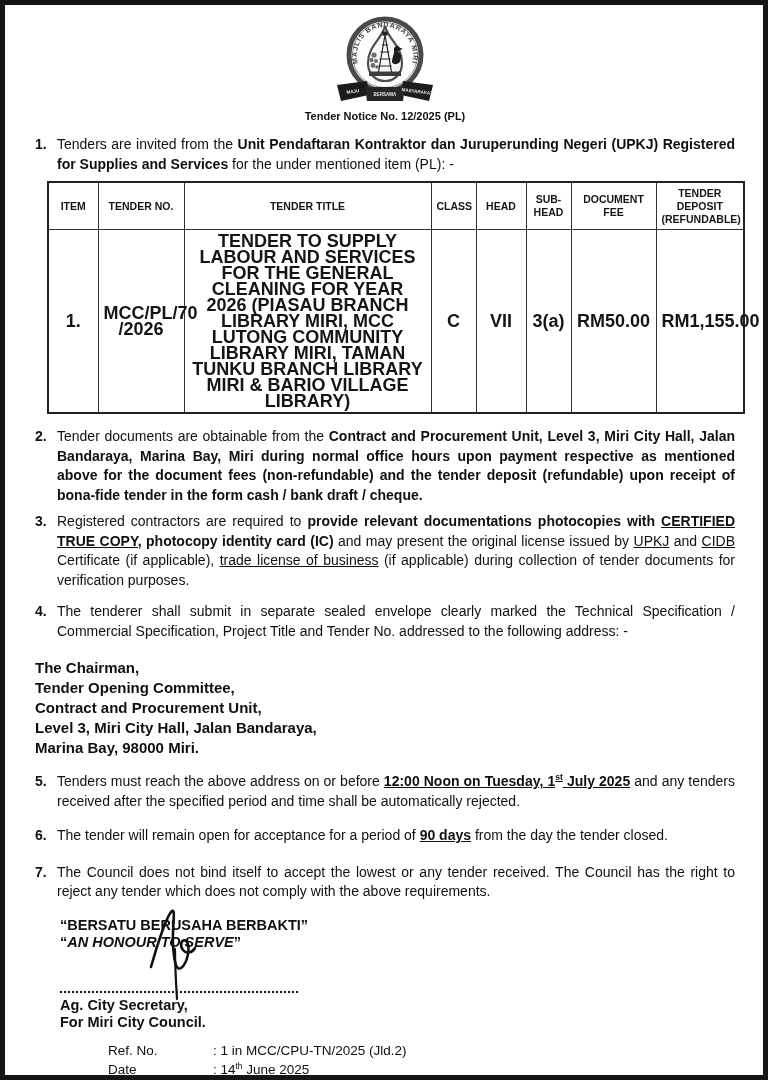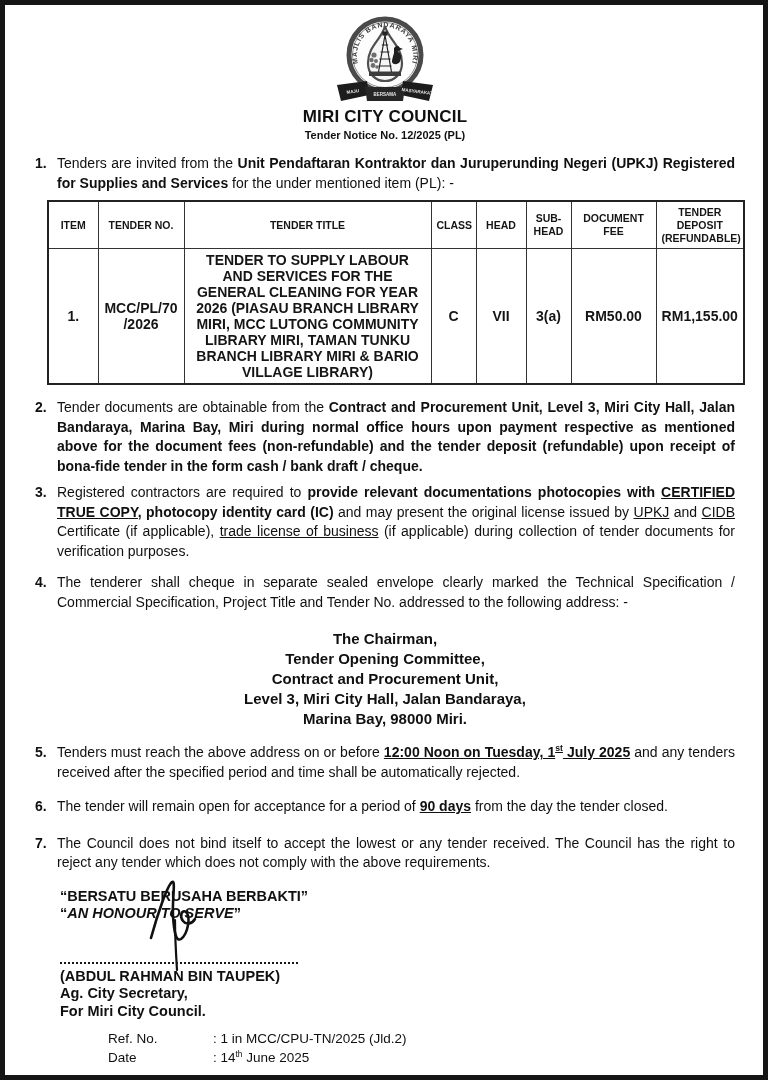--- a/index.html
+++ b/index.html
@@ -28,25 +28,25 @@
   .seg-sup{vertical-align:super;font-size:0.62em;line-height:0;}
   
   table.tender{border-collapse:collapse;margin:7px 0 0 12px;width:696px;table-layout:fixed;
     border:2px solid #222;}
   table.tender th, table.tender td{
     border:1.5px solid #333;
     font-weight:bold;color:#151515;
     padding:3px 5px;vertical-align:middle;text-align:center;
   }
   table.tender th{font-size:10.5px;line-height:13px;height:40px;white-space:pre-line;}
-  table.tender td{font-size:14px;line-height:16px;height:126px;}
+  table.tender td{font-size:18px;line-height:16px;height:126px;}
   td.cell-tender-no{white-space:pre-line;text-align:left;padding-left:7px;}
   td.cell-title{text-align:justify;padding:4px 7px;}
   
-  .address{ text-align:center;font-weight:bold;font-size:15px;line-height:20px;}
+  .address{ text-align:left;font-weight:bold;font-size:15px;line-height:20px;}
   
   .motto{margin-left:25px;font-weight:bold;font-size:14.5px;line-height:17px;}
   .sig-zone{position:relative;margin-left:25px;height:46px;}
   .dotted-line{position:absolute;left:0;top:40px;width:238px;border-bottom:2.5px dotted #161616;}
   .sig-svg{position:absolute;left:85px;top:-46px;width:62px;height:96px;}
   .sign-block{margin-left:25px;font-weight:bold;font-size:14.5px;line-height:17.5px;}
   
   .footer{margin-left:25px;margin-top:9px;font-size:13.5px;line-height:19px;}
   .frow{display:flex;}
   .frow .flabel{flex:0 0 105px;margin-left:48px;}
@@ -97,21 +97,20 @@
         <path d="M14,70 L44,66 L46,80 L18,86 Z" fill="#1c1c1c"></path>
         <path d="M110,70 L80,66 L78,80 L106,86 Z" fill="#1c1c1c"></path>
         <path d="M42,72 L82,72 L80,86 L44,86 Z" fill="#262626"></path>
         <text x="30" y="78" font-size="4.5" font-weight="bold" fill="#e8e8e8" text-anchor="middle" transform="rotate(-7 30 78)">MAJU</text>
         <text x="62" y="81" font-size="4.5" font-weight="bold" fill="#e8e8e8" text-anchor="middle">BERSAMA</text>
         <text x="94" y="78" font-size="4.5" font-weight="bold" fill="#e8e8e8" text-anchor="middle" transform="rotate(7 94 78)">MASYARAKAT</text>
       </g>
     </svg>
   </div>
 
-  <div class="doc-title">MIRI CITY COUNCIL</div>
   <div class="doc-subtitle">Tender Notice No. 12/2025 (PL)</div>
 
   <div class="para" style="margin-top:9px;">
     <span class="num">1.</span>
     <span class="ptext"><span>Tenders are invited from the </span><span class="seg-b">Unit Pendaftaran Kontraktor dan Juruperunding Negeri (UPKJ) Registered for Supplies and Services</span><span> for the under mentioned item (PL): -</span></span>
   </div>
 
   <table class="tender">
     <colgroup>
       <col style="width:50px">
@@ -156,21 +155,21 @@
     <span class="ptext"><span>Tender documents are obtainable from the </span><span class="seg-b">Contract and Procurement Unit, Level 3, Miri City Hall, Jalan Bandaraya, Marina Bay, Miri during normal office hours upon payment respective as mentioned above for the document fees (non-refundable) and the tender deposit (refundable) upon receipt of bona-fide tender in the form cash / bank draft / cheque.</span></span>
   </div>
 
   <div class="para" style="margin-top:7px;">
     <span class="num">3.</span>
     <span class="ptext"><span>Registered contractors are required to </span><span class="seg-b">provide relevant documentations photocopies with </span><span class="seg-b seg-u">CERTIFIED TRUE COPY,</span><span class="seg-b"> photocopy identity card (IC)</span><span> and may present the original license issued by </span><span class="seg-u">UPKJ</span><span> and </span><span class="seg-u">CIDB</span><span> Certificate (if applicable), </span><span class="seg-u">trade license of business</span><span> (if applicable) during collection of tender documents for verification purposes.</span></span>
   </div>
 
   <div class="para" style="margin-top:12px;">
     <span class="num">4.</span>
-    <span class="ptext"><span>The tenderer shall cheque in separate sealed envelope clearly marked the Technical Specification / Commercial Specification, Project Title and Tender No. addressed to the following address: -</span></span>
+    <span class="ptext"><span>The tenderer shall submit in separate sealed envelope clearly marked the Technical Specification / Commercial Specification, Project Title and Tender No. addressed to the following address: -</span></span>
   </div>
 
   <div class="address" style="margin-top:17px;">
     <div>The Chairman,</div>
     <div>Tender Opening Committee,</div>
     <div>Contract and Procurement Unit,</div>
     <div>Level 3, Miri City Hall, Jalan Bandaraya,</div>
     <div>Marina Bay, 98000 Miri.</div>
   </div>
 
@@ -198,21 +197,20 @@
     <svg class="sig-svg" viewBox="0 0 62 96">
       <g stroke="#101010" fill="none" stroke-linecap="round">
         <path d="M6,62 C12,40 22,10 27,6 C31,3 27,24 28,40 C29,56 31,66 36,63 C43,58 46,40 41,36 C37,33 34,40 38,45 C41,49 47,48 50,43" stroke-width="2.6"></path>
         <path d="M30,44 C30,60 31,78 32,94" stroke-width="2.2"></path>
       </g>
     </svg>
     <div class="dotted-line"></div>
   </div>
 
   <div class="sign-block">
-    <div>(ABDUL RAHMAN BIN TAUPEK)</div>
     <div>Ag. City Secretary,</div>
     <div>For Miri City Council.</div>
   </div>
 
   <div class="footer">
     <div class="frow">
       <span class="flabel">Ref. No.</span>
       <span class="fvalue">: 1 in MCC/CPU-TN/2025 (Jld.2)</span>
     </div>
     <div class="frow">

